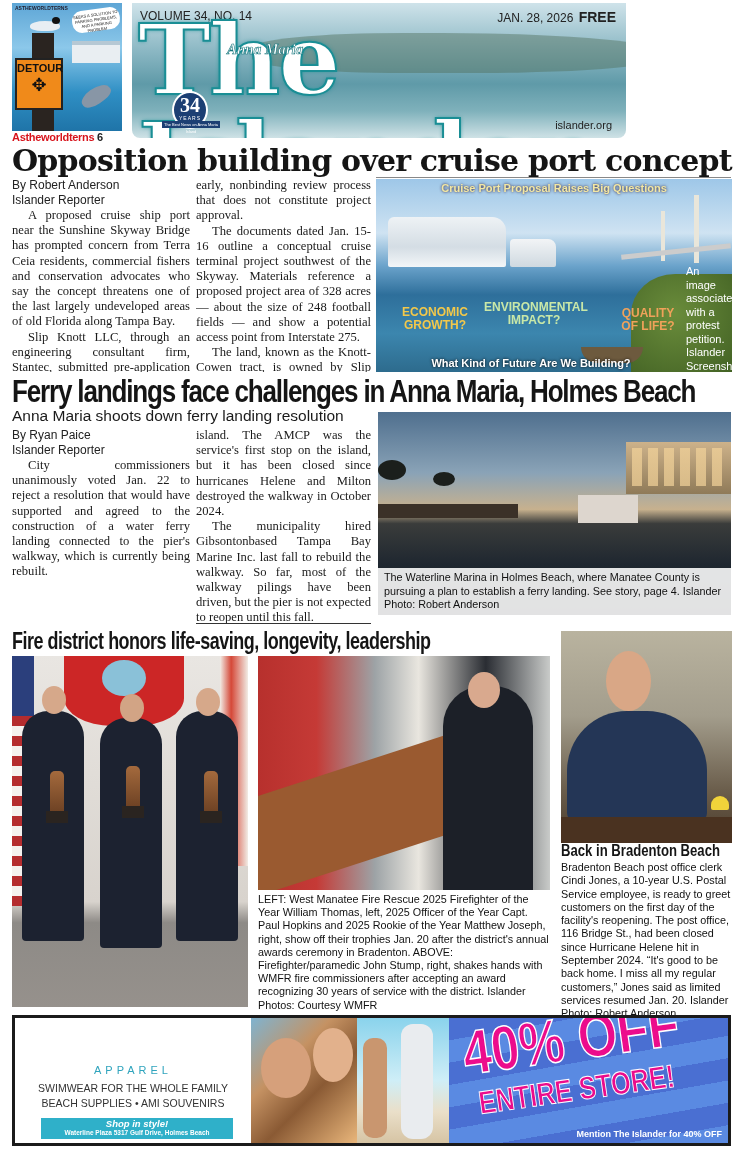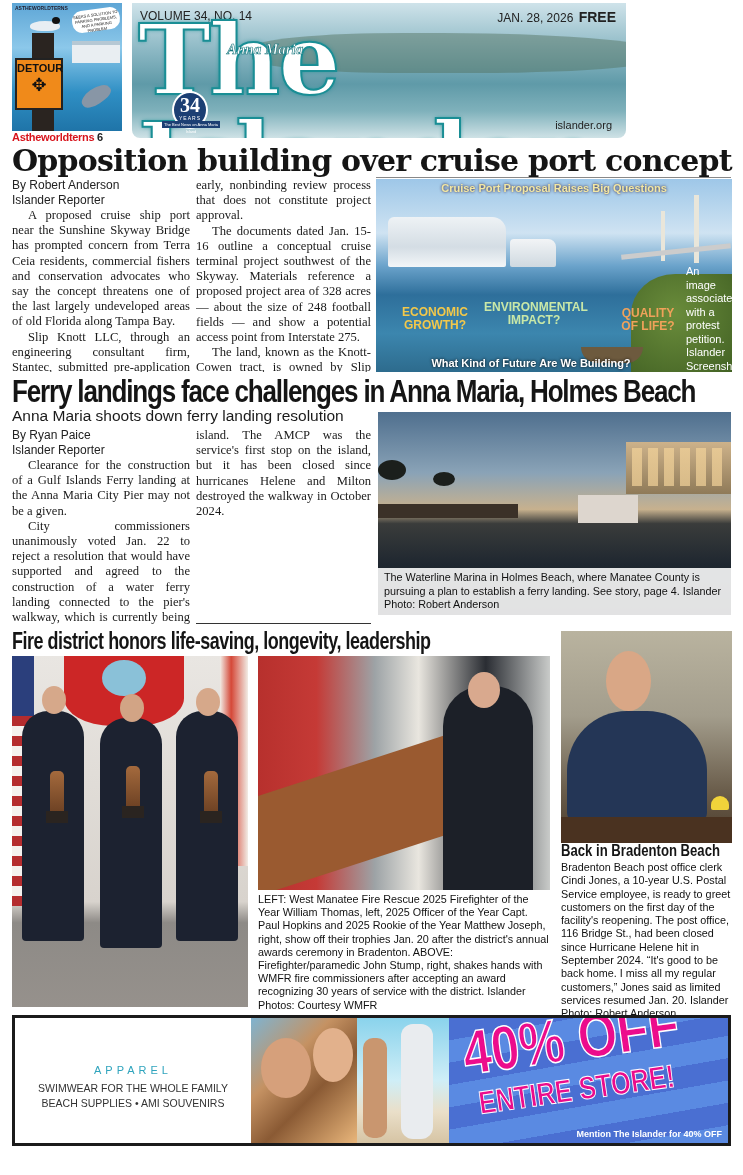--- a/index.html
+++ b/index.html
@@ -196,26 +196,26 @@
   <div class="bottom">What Kind of Future Are We Building?</div>
   <div class="cap">An image associated with a protest petition. Islander Screenshot</div>
 </div>
 
 <div class="abs hl2">Ferry landings face challenges in Anna Maria, Holmes Beach</div>
 <div class="abs sub2">Anna Maria shoots down ferry landing resolution</div>
 
 <div class="abs c2a col">
   <div class="byline">By Ryan Paice</div>
   <div class="byline">Islander Reporter</div>
-  <p>Clearance for the construction of a Gulf Islands Ferry landing at the Anna Maria City Pier may not be a given.</p>
   <p>City commissioners unanimously voted Jan. 22 to reject a resolution that would have supported and agreed to the construction of a water ferry landing connected to the pier's walkway, which is currently being rebuilt.</p>
 
 </div>
 <div class="abs c2b col">
   <div>island. The AMCP was the service's first stop on the island, but it has been closed since hurricanes Helene and Milton destroyed the walkway in October 2024.</div>
+  <p>The municipality hired Gibsontonbased Tampa Bay Marine Inc. last fall to rebuild the walkway. So far, most of the walkway pilings have been driven, but the pier is not expected to reopen until this fall.</p>
 
 </div>
 <div class="abs c2b-rule"></div>
 
 <div class="abs marina">
   <div class="bldg"></div>
   <div class="palm1"></div>
   <div class="palm2"></div>
   <div class="dock"></div>
   <div class="ferry"></div>
@@ -255,20 +255,24 @@
 <div class="abs hl4">Back in Bradenton Beach</div>
 <div class="abs cap-clerk">Bradenton Beach post office clerk Cindi Jones, a 10-year U.S. Postal Service employee, is ready to greet customers on the first day of the facility's reopening. The post office, 116 Bridge St., had been closed since Hurricane Helene hit in September 2024. “It's good to be back home. I miss all my regular customers,” Jones said as limited services resumed Jan. 20. Islander Photo: Robert Anderson</div>
 
 <div class="abs ad">
   <div class="brand">
     <div class="apparel">APPAREL</div>
     <div class="lines">
       <div>SWIMWEAR FOR THE WHOLE FAMILY</div>
       <div>BEACH SUPPLIES • AMI SOUVENIRS</div>
     </div>
+    <div class="shop">
+      <div class="s1">Shop in style!</div>
+      <div class="s2">Waterline Plaza 5317 Gulf Drive, Holmes Beach</div>
+    </div>
   </div>
   <div class="photo1">
     <div class="g1"></div>
     <div class="g2"></div>
   </div>
   <div class="photo2">
     <div class="p1"></div>
     <div class="p2"></div>
   </div>
   <div class="promo">

